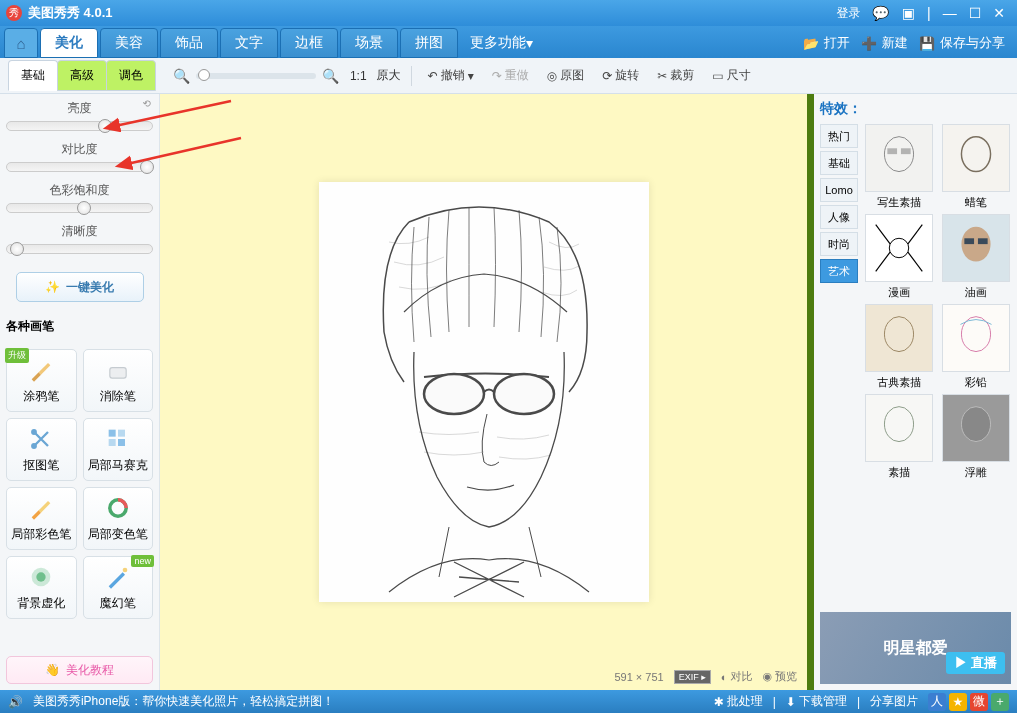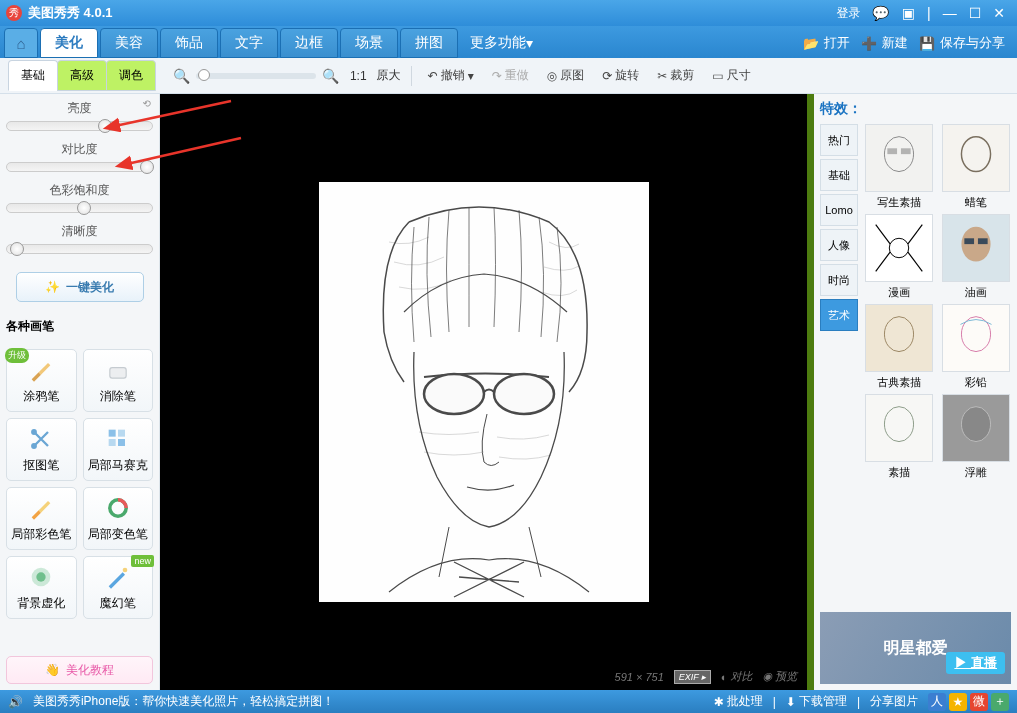--- a/index.html
+++ b/index.html
@@ -46,40 +46,40 @@
 .slidergrp .pslider .pthumb { width: 14px; height: 14px; background: radial-gradient(#fff,#e0e0e0); border: 1px solid #999; border-radius: 50%; position: absolute; top: -3px; }
 .arrow { position: absolute; pointer-events: none; z-index: 5; }
 .quickbtn { margin: 8px auto; width: 128px; height: 30px; border: 1px solid #aecfe6; border-radius: 5px; background: linear-gradient(#fff,#e8f2fa); display: flex; align-items: center; justify-content: center; gap: 6px; cursor: pointer; color: #3a7cb0; font-weight: bold; }
 .sect-title { font-weight: bold; margin: 8px 0 14px; }
 .toolgrid { display: grid; grid-template-columns: 1fr 1fr; gap: 6px; }
 .toolbtn { border: 1px solid #d8e0e6; border-radius: 5px; background: linear-gradient(#fff,#f2f6f9); display: flex; flex-direction: column; align-items: center; justify-content: center; padding: 6px 2px; cursor: pointer; position: relative; font-size: 12px; }
 .toolbtn .ticon { width: 28px; height: 28px; margin-bottom: 4px; }
 .tutorbtn { margin-top: auto; height: 28px; border: 1px solid #f2c6dc; border-radius: 5px; background: linear-gradient(#fff5fa,#ffeaf4); display: flex; align-items: center; justify-content: center; gap: 6px; cursor: pointer; color: #e85aa8; }
 
 
-.canvas { flex: 1; background: #000000; position: relative; display: flex; align-items: center; justify-content: center; font-style: italic; }
+.canvas { flex: 1; background: #fef9c3; position: relative; display: flex; align-items: center; justify-content: center; }
 .imgwrap { width: 330px; height: 420px; background: #fff; box-shadow: 0 0 8px rgba(0,0,0,0.1); display: flex; align-items: center; justify-content: center; overflow: hidden; }
 .sketch { width: 100%; height: 100%; }
 .canvas-footer { position: absolute; bottom: 6px; right: 10px; display: flex; align-items: center; gap: 10px; color: #777; font-size: 11px; }
 .exif { border: 1px solid #aaa; background: #666; color: #fff; padding: 1px 4px; font-size: 9px; }
 .cfbtn { display: flex; align-items: center; gap: 3px; cursor: pointer; }
 
 
 .rightpanel { width: 210px; background: #f4f6f8; border-left: 7px solid #4d7c0f; padding: 6px; display: flex; flex-direction: column; }
 .rp-title { font-weight: bold; color: #1a73c2; font-size: 14px; margin-bottom: 6px; }
 .rp-body { display: flex; flex: 1; overflow: hidden; }
 .cat { width: 38px; display: flex; flex-direction: column; gap: 3px; margin-right: 6px; }
-.cat .cbtn { background: #eef3f7; border: 1px solid #d4dee6; height: 32px; display: flex; align-items: center; justify-content: center; font-size: 11px; cursor: pointer; }
+.cat .cbtn { background: #eef3f7; border: 1px solid #d4dee6; height: 24px; display: flex; align-items: center; justify-content: center; font-size: 11px; cursor: pointer; }
 .cat .cbtn.active { background: #3d9ae0; color: #fff; border-color: #2a7ec0; }
 .fxgrid { flex: 1; display: grid; grid-template-columns: 1fr 1fr; gap: 4px 6px; align-content: start; }
 .fx { text-align: center; cursor: pointer; }
 .fx .thumb { width: 68px; height: 68px; background: #e8ecef; border: 1px solid #d8dee4; margin: 0 auto 3px; overflow: hidden; }
 .fx .fname { font-size: 11px; }
 .ad { height: 72px; background: linear-gradient(120deg,#8b9db5,#6a8aaa); margin-top: 6px; display: flex; align-items: center; justify-content: center; color: #fff; font-weight: bold; font-size: 16px; position: relative; }
-.ad .livebadge { position: absolute; right: 6px; bottom: 10px; background: #3dbff0; padding: 2px 8px; border-radius: 3px; font-size: 13px; text-decoration: underline; }
+.ad .livebadge { position: absolute; right: 6px; bottom: 10px; background: #3dbff0; padding: 2px 8px; border-radius: 3px; font-size: 13px; }
 
 
 .statusbar { height: 23px; background: linear-gradient(#3d9ae0,#2a7ec0); display: flex; align-items: center; color: #fff; font-size: 12px; padding: 0 8px; gap: 10px; }
 .statusbar .spacer { flex: 1; }
 .statusbar .sbtn { cursor: pointer; display: flex; align-items: center; gap: 3px; }
 .statusbar .sicons { display: flex; gap: 3px; }
 .sicon { width: 18px; height: 18px; border-radius: 3px; display: flex; align-items: center; justify-content: center; font-size: 12px; color: #fff; }
 
 
 .magicon { font-size: 14px; }
@@ -197,21 +197,21 @@
     </div>
 
     <div class="sect-title">各种画笔</div>
     <div class="toolgrid">
       <div class="toolbtn">
         <svg class="ticon" viewBox="0 0 24 24">
             <path d="M4 20 L10 14 L12 16 L6 22 Z" fill="#d9a353"></path>
             <path d="M10 14 L18 6 L20 8 L12 16 Z" fill="#f2c879"></path>
           </svg>
         <span>涂鸦笔</span>
-        <span style="position:absolute;top:-2px;left:-2px;background:#6fbf3a;color:#fff;font-size:9px;padding:1px 3px;border-radius:7px;">升级</span>
+        <span style="position:absolute;top:-2px;left:-2px;background:#6fbf3a;color:#fff;font-size:9px;padding:1px 3px;border-radius:2px;">升级</span>
       </div>
       <div class="toolbtn">
         <svg class="ticon" viewBox="0 0 24 24">
             <rect x="5" y="10" width="14" height="9" rx="2" fill="#eceef0" stroke="#c5cbd0"></rect>
           </svg>
         <span>消除笔</span>
       </div>
       <div class="toolbtn">
         <svg class="ticon" viewBox="0 0 24 24">
             <path d="M6 6 L18 18 M6 18 L18 6" stroke="#6aa6d4" stroke-width="2" fill="none"></path>

